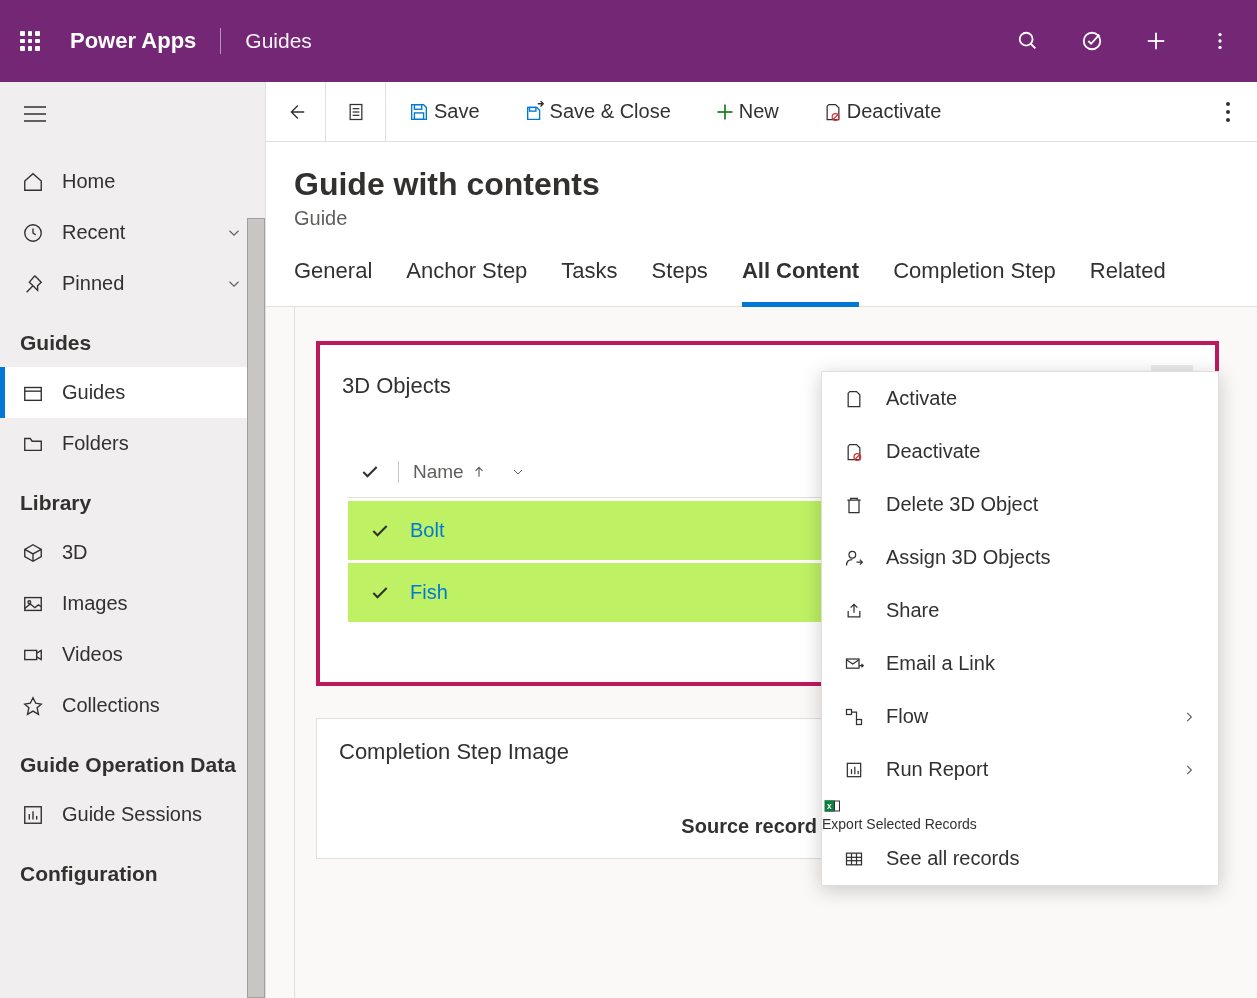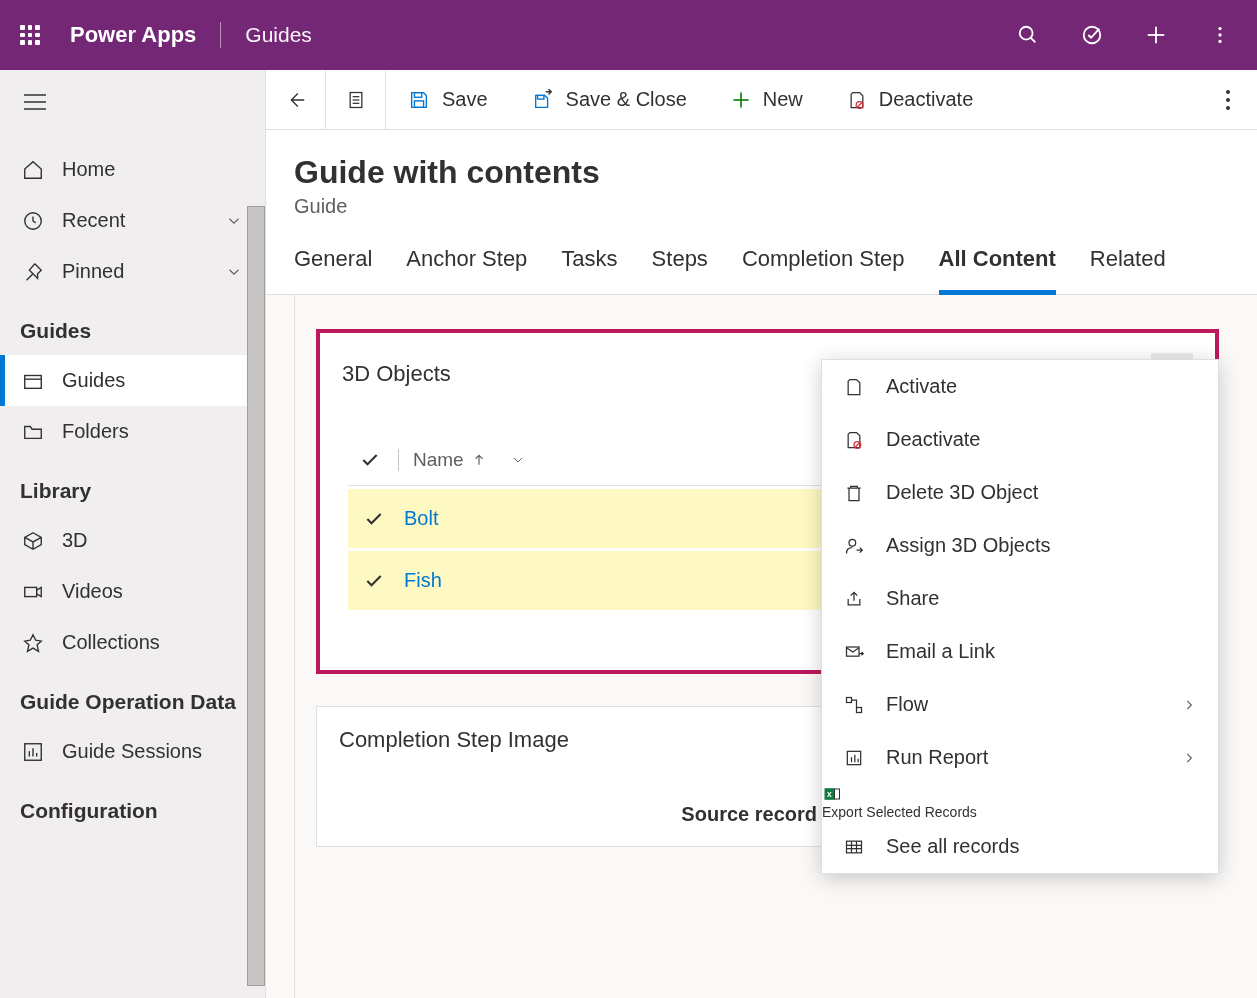--- a/index.html
+++ b/index.html
@@ -1,19 +1,19 @@
 <!DOCTYPE html>
 <html><head>
 <meta charset="utf-8">
 <style>
   * { box-sizing: border-box; margin: 0; padding: 0; }
   body { font-family: "Segoe UI", sans-serif; font-size: 14px; color: #323130; background: #fff; overflow: hidden; }
   
   
-  .topbar { height: 70px; background: #742774; display: flex; align-items: center; color: #fff; padding: 0 20px; }
+  .topbar { height: 82px; background: #742774; display: flex; align-items: center; color: #fff; padding: 0 20px; }
   .waffle { width: 20px; height: 20px; display: grid; grid-template-columns: repeat(3,1fr); grid-template-rows: repeat(3,1fr); gap: 3px; margin-right: 30px; cursor:pointer;}
   .waffle span { background: #fff; border-radius:1px;}
   .app-title { font-size: 22px; font-weight: 600; margin-right: 24px;}
   .divider-v { width:1px; height: 26px; background: rgba(255,255,255,0.5); margin-right: 24px;}
   .env-name { font-size: 21px; color: rgba(255,255,255,0.95);}
   .topbar-right { margin-left:auto; display:flex; gap: 42px; align-items:center; padding-right: 6px;}
   .topbar-right svg { width:22px; height:22px;}
   .top-icon { cursor:pointer; display:flex; align-items:center;}
 
   .shell { display:flex; height: calc(998px - 70px);}
@@ -29,21 +29,21 @@
   .nav-sub { display:flex; align-items:center; padding: 14px 22px; font-size: 20px; cursor:pointer; gap: 18px;}
   .nav-sub.active { background: #fff; border-left: 5px solid #0078d4; padding-left: 17px;}
   .sidebar-scroll { position:absolute; right:0; top: 136px; width: 18px; height: 780px; background: #c8c6c4; border:1px solid #a19f9d;}
   .nav-icon { width:22px; height:22px; flex-shrink:0; display:flex; align-items:center; justify-content:center;}
   
   
   .main { flex:1; display:flex; flex-direction:column; background:#fff;}
   .cmdbar { height: 60px; border-bottom: 1px solid #e1dfdd; display:flex; align-items:center; padding: 0 0;}
   .cmd-back { width:60px; height:100%; display:flex; align-items:center; justify-content:center; border-right: 1px solid #e1dfdd; cursor:pointer;}
   .cmd-icononly { width:60px; height:100%; display:flex; align-items:center; justify-content:center; border-right: 1px solid #e1dfdd; cursor:pointer;}
-  .cmd-btn { display:flex; align-items:center; gap: 12px; padding: 0 22px; font-size: 20px; cursor:pointer; height:100%;text-align:right;}
+  .cmd-btn { display:flex; align-items:center; gap: 4px; padding: 0 22px; font-size: 20px; cursor:pointer; height:100%;text-align:right;}
   .cmd-overflow { margin-left:auto; padding: 0 26px; cursor:pointer;}
   
   .header-block { padding: 24px 28px 0;}
   .record-title { font-size: 32px; font-weight:600;}
   .record-sub { font-size: 20px; color: #605e5c; margin-top:4px;}
   
   .tabs { display:flex; gap: 34px; padding: 28px 28px 0; border-bottom: 1px solid #e1dfdd;}
   .tab { font-size: 22px; padding-bottom: 18px; cursor:pointer;}
   .tab.active { font-weight:600; border-bottom: 5px solid #0078d4; margin-bottom:-1px;}
 
@@ -54,21 +54,21 @@
   .panel-title { font-size: 22px; font-weight:400;}
   .panel-actions { margin-left:auto; display:flex; align-items:center; gap: 14px;}
   .edit-btn { display:flex; align-items:center; gap:12px; font-size: 20px; cursor:pointer; padding: 6px 10px;}
   .more-btn { width:42px; height:42px; background: #edebe9; display:flex; align-items:center; justify-content:center; cursor:pointer;}
   
   .grid { padding: 0 0 60px 28px;}
   .grid-head { display:flex; align-items:center; padding: 34px 12px 14px; border-bottom: 1px solid #e1dfdd; gap: 14px;}
   .gh-check { width:24px;}
   .gh-divider { width:1px; height:22px; background:#c8c6c4;}
   .gh-name { font-size: 19px; color:#605e5c; display:flex; align-items:center; gap:8px;}
-  .grid-row { display:flex; align-items:center; padding: 18px 16px; background: #fef9c3; border-top: 3px solid #fff; gap: 20px; cursor:pointer;}
+  .grid-row { display:flex; align-items:center; padding: 18px 22px; background: #bef264; border-top: 3px solid #fff; gap: 20px; cursor:pointer;}
   .gr-name { color:#0078d4; font-size: 20px;}
   
   .panel2 { margin-left: 22px; margin-top: 32px; background:#fff; border: 1px solid #e1dfdd; margin-right: 38px; padding: 20px 22px;}
   .panel2-title { font-size: 22px;}
   .panel2-msg { text-align:center; font-size:20px; font-weight:600; color:#323130; margin-top: 50px;}
   
   
   .ctxmenu { position:absolute; right: 38px; top: 64px; width: 398px; background:#fff; box-shadow: 0 4px 20px rgba(0,0,0,0.2); border: 1px solid #e1dfdd; z-index: 100;}
   .ctx-item { display:flex; align-items:center; padding: 15px 22px; font-size: 20px; cursor:pointer; gap: 22px;}
   .ctx-icon { width:20px; height:20px; flex-shrink:0; display:flex; align-items:center; justify-content:center;}
@@ -193,20 +193,30 @@
         <span class="nav-icon">
             <svg viewBox="0 0 24 24" fill="none" stroke="#323130" stroke-width="1.5">
               <path d="M12 3 L21 8 V16 L12 21 L3 16 V8 Z M3 8 L12 13 L21 8 M12 13 V21"></path>
             </svg>
           </span>
         <span>3D</span>
       </div>
       <div class="nav-sub">
         <span class="nav-icon">
             <svg viewBox="0 0 24 24" fill="none" stroke="#323130" stroke-width="1.5">
+              <rect x="3" y="5" width="18" height="14"></rect>
+              <circle cx="8" cy="10" r="1.5"></circle>
+              <path d="M3 17 L9 12 L14 16 L18 13 L21 15"></path>
+            </svg>
+          </span>
+        <span>Images</span>
+      </div>
+      <div class="nav-sub">
+        <span class="nav-icon">
+            <svg viewBox="0 0 24 24" fill="none" stroke="#323130" stroke-width="1.5">
               <rect x="3" y="7" width="13" height="10"></rect>
               <path d="M16 10 L21 7 V17 L16 14"></path>
             </svg>
           </span>
         <span>Videos</span>
       </div>
       <div class="nav-sub">
         <span class="nav-icon">
             <svg viewBox="0 0 24 24" fill="none" stroke="#323130" stroke-width="1.5">
               <path d="M12 3 L15 9 L21 10 L16.5 14 L18 21 L12 17.5 L6 21 L7.5 14 L3 10 L9 9 Z"></path>
@@ -299,22 +309,22 @@
     <div class="header-block">
       <div class="record-title">Guide with contents</div>
       <div class="record-sub">Guide</div>
     </div>
 
     <div class="tabs">
       <div class="tab">General</div>
       <div class="tab">Anchor Step</div>
       <div class="tab">Tasks</div>
       <div class="tab">Steps</div>
+      <div class="tab active">All Content</div>
       <div class="tab">Completion Step</div>
-      <div class="tab active">All Content</div>
       <div class="tab">Related</div>
     </div>
 
     <div class="body-area">
       <div class="vline"></div>
 
       <div class="panel">
         <div class="panel-head">
           <div class="panel-title">3D Objects</div>
           <div class="panel-actions">

